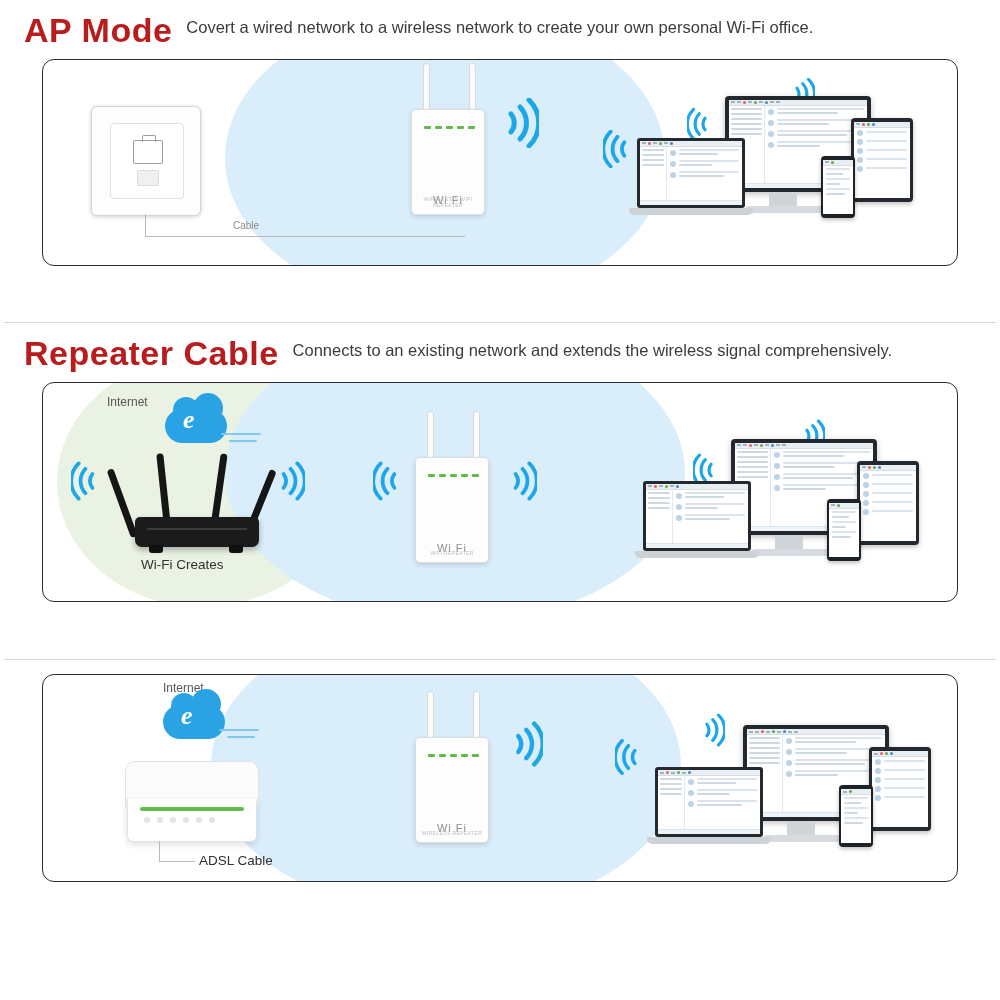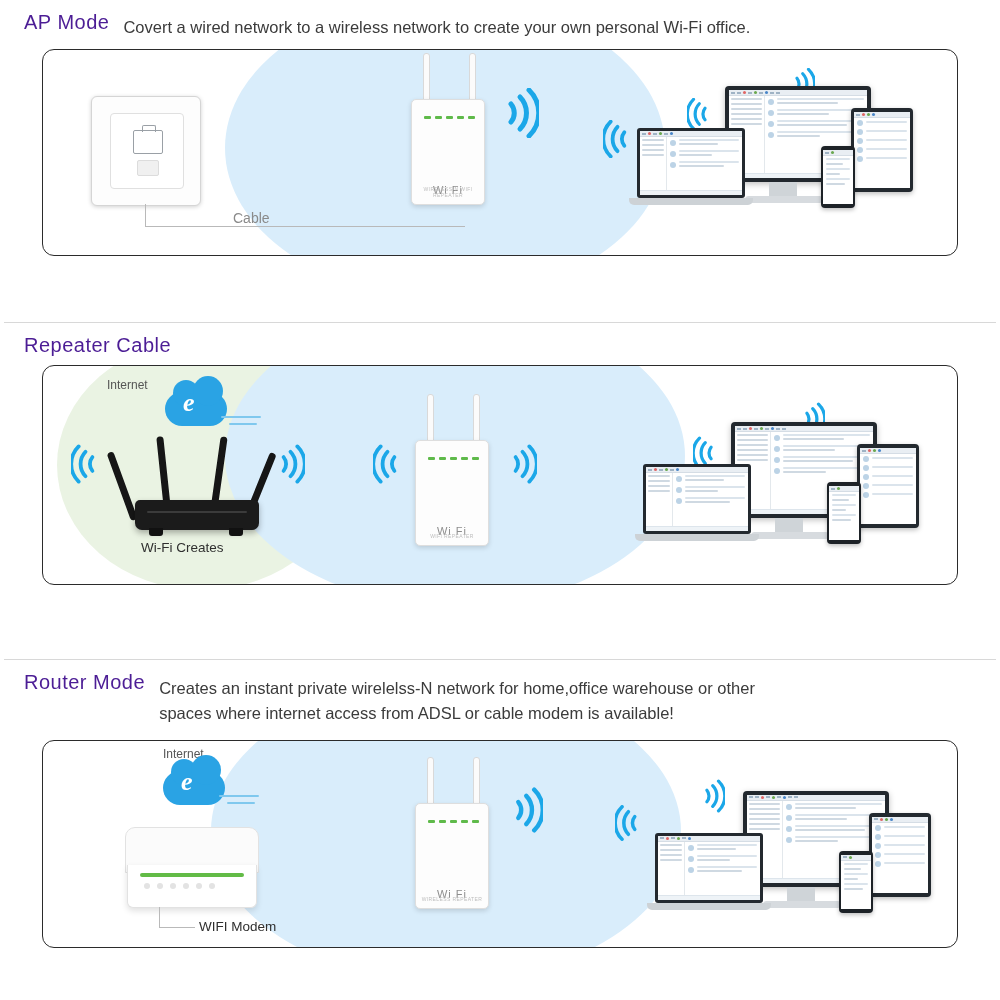--- a/index.html
+++ b/index.html
@@ -25,23 +25,23 @@
     background: #d8d8d8;
     margin: 0 4px;
   }
 
   .head {
     display: flex;
     align-items: flex-start;
     padding: 10px 0 0 24px;
   }
   .mode-title {
-    color: #4c1d95;
-    font-size: 20px;
-    font-weight: 400;
+    color: #b91c1c;
+    font-size: 34px;
+    font-weight: 700;
     letter-spacing: 0.5px;
     white-space: nowrap;
     line-height: 1.2;
   }
   .mode-desc {
     color: #3b3b3b;
     font-size: 16.5px;
     line-height: 1.65;
     margin-left: 14px;
     margin-top: 4px;
@@ -300,21 +300,21 @@
     border-radius: 1px;
   }
 
   
   .cable-line {
     position: absolute;
     background: #b9b9b9;
   }
   .cable-label {
     position: absolute;
-    font-size: 14px;
+    font-size: 10px;
     color: #8a8a8a;
   }
 
   
   .cluster { position: absolute; }
 
   .monitor {
     position: absolute;
     width: 146px; height: 96px;
     background: #22282e;
@@ -692,20 +692,21 @@
       </div>
     </div>
   </div>
 </div>
 
 <div class="divider"></div>
 
 <div class="section" style="height:336px;">
   <div class="head">
     <div class="mode-title">Repeater Cable</div>
+    <div class="mode-desc">Connects to an existing network and extends the wireless signal comprehensively.</div>
   </div>
 
   <div class="panel" style="width:916px;height:220px;">
     <div class="blob blob-green" style="left:14px;top:-26px;width:290px;height:250px;"></div>
     <div class="blob blob-blue" style="left:182px;top:-60px;width:460px;height:300px;"></div>
 
     <div class="cloud" style="left:70px;top:12px;">
       <div class="cloud-label" style="left:-6px;top:0;">Internet</div>
       <div class="cloud-body" style="left:52px;top:14px;"></div>
       <div class="cloud-e" style="left:70px;top:10px;">e</div>
@@ -968,24 +969,20 @@
           </div>
         </div>
       </div>
     </div>
   </div>
 </div>
 
 <div class="divider"></div>
 
 <div class="section" style="height:340px;">
-  <div class="head">
-    <div class="mode-title">Router Mode</div>
-    <div class="mode-desc" style="line-height:1.5;margin-top:6px;max-width:620px;">Creates an instant private wirelelss-N network for  home,office warehouse or other spaces where internet access from ADSL or cable modem is available!</div>
-  </div>
 
   <div class="panel" style="width:916px;height:208px;margin-top:14px;">
     <div class="blob blob-blue" style="left:168px;top:-60px;width:470px;height:300px;"></div>
 
     <div class="cloud" style="left:110px;top:6px;">
       <div class="cloud-label" style="left:10px;top:0;">Internet</div>
       <div class="cloud-body" style="left:10px;top:24px;"></div>
       <div class="cloud-e" style="left:28px;top:20px;">e</div>
       <div class="cloud-tail" style="left:66px;top:48px;width:40px;"></div>
       <div class="cloud-tail" style="left:74px;top:55px;width:28px;"></div>
@@ -999,21 +996,21 @@
             <i></i>
             <i></i>
             <i></i>
             <i></i>
             <i></i>
             <i></i>
           </div>
       </div>
       <div class="cable-line" style="left:34px;top:80px;width:1px;height:20px;"></div>
       <div class="cable-line" style="left:34px;top:100px;width:36px;height:1px;"></div>
-      <div class="device-caption" style="left:74px;top:92px;">WIFI Modem</div>
+      <div class="device-caption" style="left:74px;top:92px;">ADSL Cable</div>
     </div>
 
     <div class="repeater" style="left:352px;top:18px;">
       <div class="rep-ant" style="left:32px;"></div>
       <div class="rep-ant" style="left:78px;"></div>
       <div class="rep-body">
         <div class="rep-leds">
           <i></i>
             <i></i>
             <i></i>

